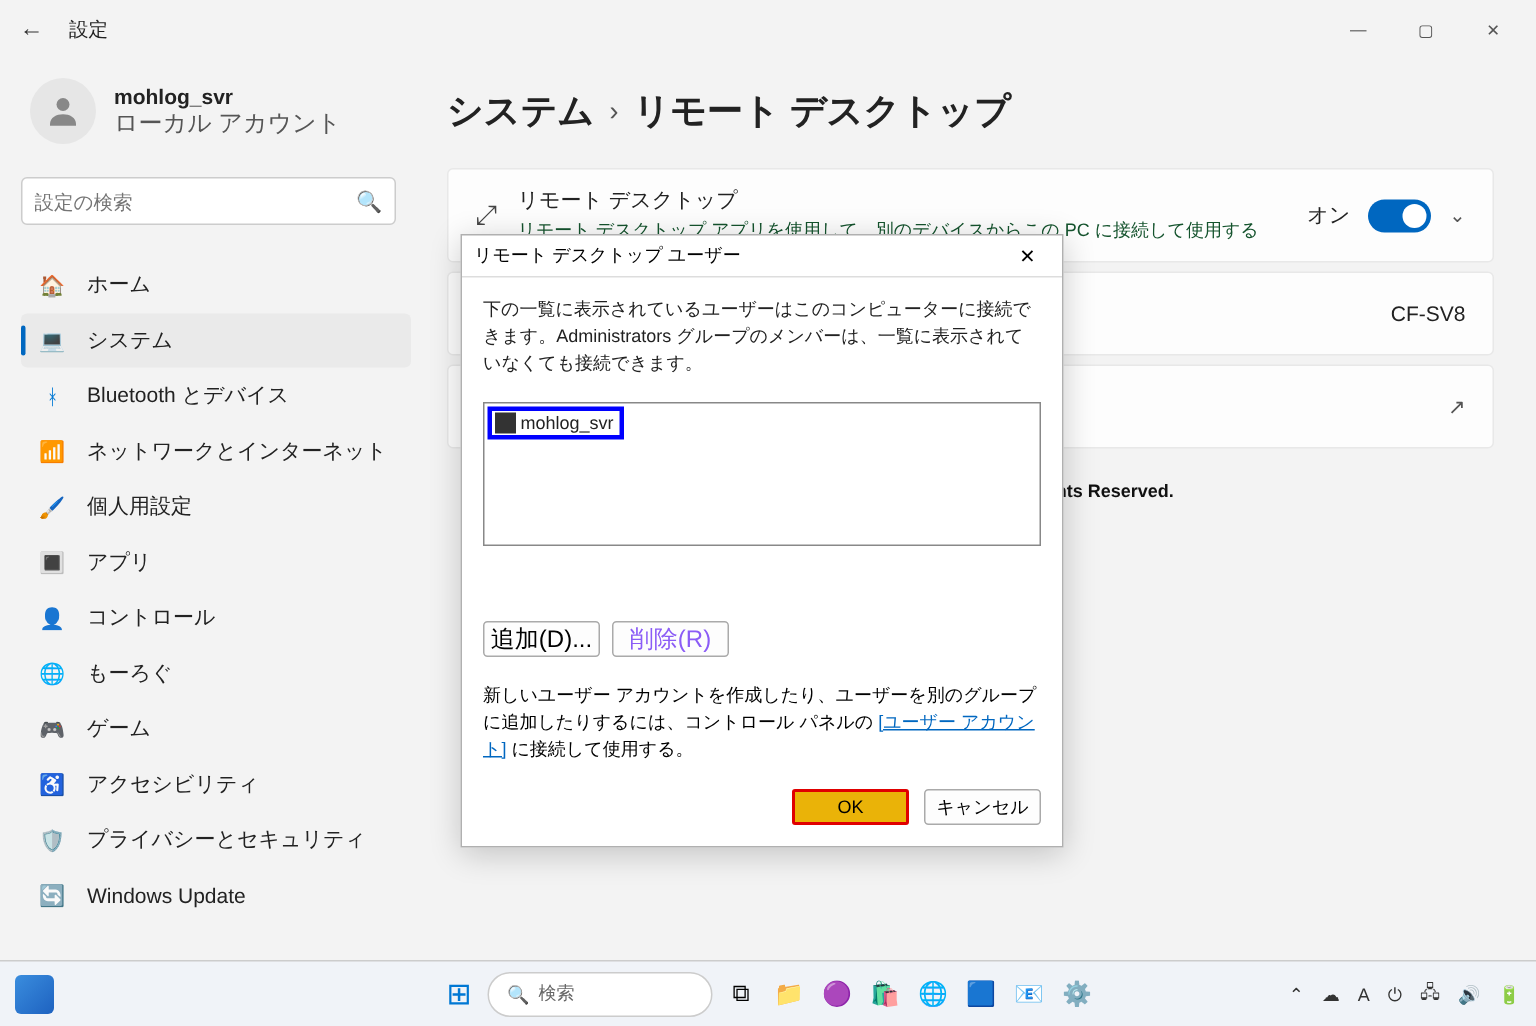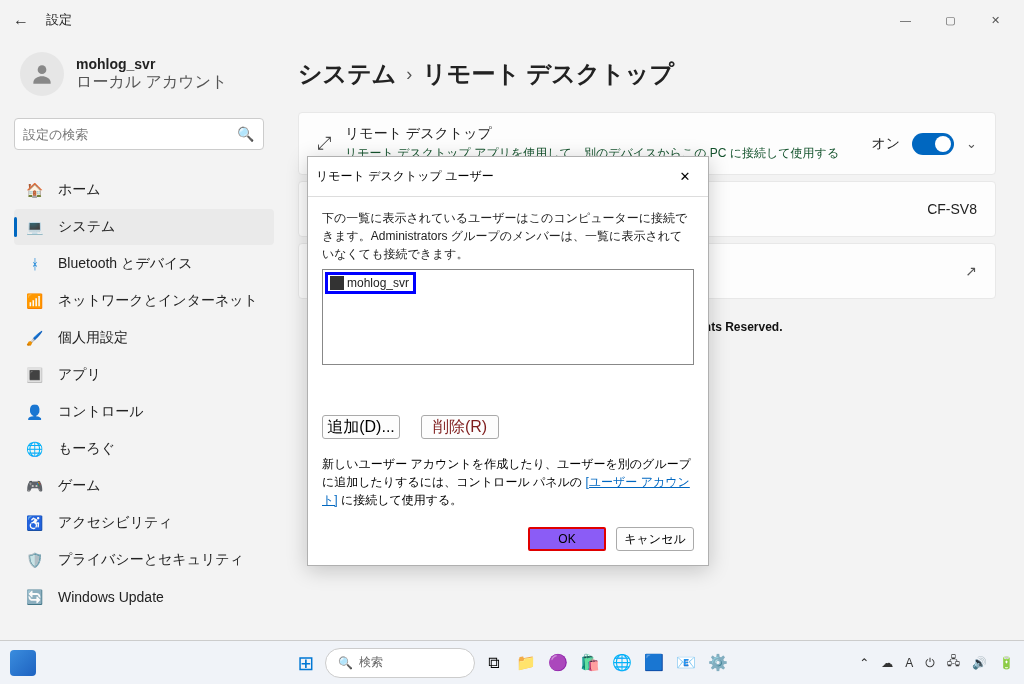--- a/index.html
+++ b/index.html
@@ -40,34 +40,34 @@
 .card .csub { font-size: 12px; color: #14532d; margin-top: 2px; }
 .card .cact { display: flex; align-items: center; gap: 12px; font-size: 14px; color: #222; }
 .toggle { width: 42px; height: 22px; background: #0067c0; border-radius: 11px; position: relative; }
 .toggle::after { content: ""; position: absolute; right: 3px; top: 3px; width: 16px; height: 16px; background: #fff; border-radius: 50%; }
 .chev { font-size: 13px; color: #555; }
 .ext { color: #555; font-size: 14px; }
 
 .copyright { text-align: center; font-size: 12px; margin-top: 20px; color: #111; font-weight: 600; }
 
 .dialog { position: absolute; left: 307px; top: 156px; width: 402px; background: #fff; border: 1px solid #b0b0b0; box-shadow: 0 4px 20px rgba(0,0,0,0.2); }
-.dhead { display: flex; align-items: center; height: 40px; padding: 12px 8px; font-size: 12px; border-bottom: 1px solid #ddd; }
+.dhead { display: flex; align-items: center; height: 28px; padding: 12px 8px; font-size: 12px; border-bottom: 1px solid #ddd; }
 .dclose { margin-left: auto; width: 30px; text-align: center; font-size: 13px; cursor: pointer; }
 .dbody { padding: 12px 14px; font-size: 12px; color: #222; }
-.dmsg { line-height: 1.5; margin-bottom: 6px; }
+.dmsg { line-height: 1.5; margin-bottom: 17px; }
 .userlist { border: 1px solid #888; height: 96px; background: #fff; padding: 2px; overflow: hidden; }
 .useritem { display: inline-flex; align-items: center; border: 3px solid #0000ff; padding: 1px 4px 1px 2px; font-size: 12px; gap: 3px; }
 .uicon { width: 14px; height: 14px; background: #333; display: inline-block; }
 .dbtns { display: flex; gap: 8px; margin-top: 50px; }
 .dbtn { min-width: 78px; height: 24px; font-size: 16px; border: 1px solid #aaa; background: #fdfdfd; border-radius: 3px; cursor: pointer; }
-.dbtn:disabled { color: #7f1d1d; margin-left: 13px; }
+.dbtn:disabled { color: #8b5cf6; }
 .dfoot { padding: 4px 14px 12px; font-size: 12px; line-height: 1.5; }
 .dfoot a { color: #0067c0; text-decoration: underline; }
 .dactions { display: flex; justify-content: flex-end; gap: 10px; padding: 6px 14px 14px; }
-.okbtn { width: 78px; height: 24px; border: 2px solid #e00000; background: #8b5cf6; font-size: 12px; border-radius: 2px; }
+.okbtn { width: 78px; height: 24px; border: 2px solid #e00000; background: #eab308; font-size: 12px; border-radius: 2px; }
 .cancelbtn { width: 78px; height: 24px; border: 1px solid #aaa; background: #fdfdfd; font-size: 12px; border-radius: 3px; }
 
 .taskbar { position: absolute; bottom: 0; left: 0; right: 0; height: 44px; background: #f0f3f8; border-top: 1px solid #ccc; display: flex; align-items: center; padding: 0 10px; }
 .tb-center { position: absolute; left: 50%; transform: translateX(-50%); display: flex; align-items: center; gap: 6px; }
 .tb-icon { width: 26px; height: 26px; display: flex; align-items: center; justify-content: center; border-radius: 4px; }
 .tb-search { display: flex; align-items: center; background: #fff; border: 1px solid #ccc; border-radius: 16px; height: 30px; padding: 0 12px; width: 150px; font-size: 12px; color: #666; gap: 6px; }
 .tb-right { margin-left: auto; display: flex; align-items: center; gap: 12px; font-size: 12px; color: #333; }
 .tb-left { display: flex; align-items: center; gap: 6px; }
 .widget { width: 26px; height: 26px; background: linear-gradient(135deg,#3a8dde,#1e62c0); border-radius: 4px; }
 </style>

